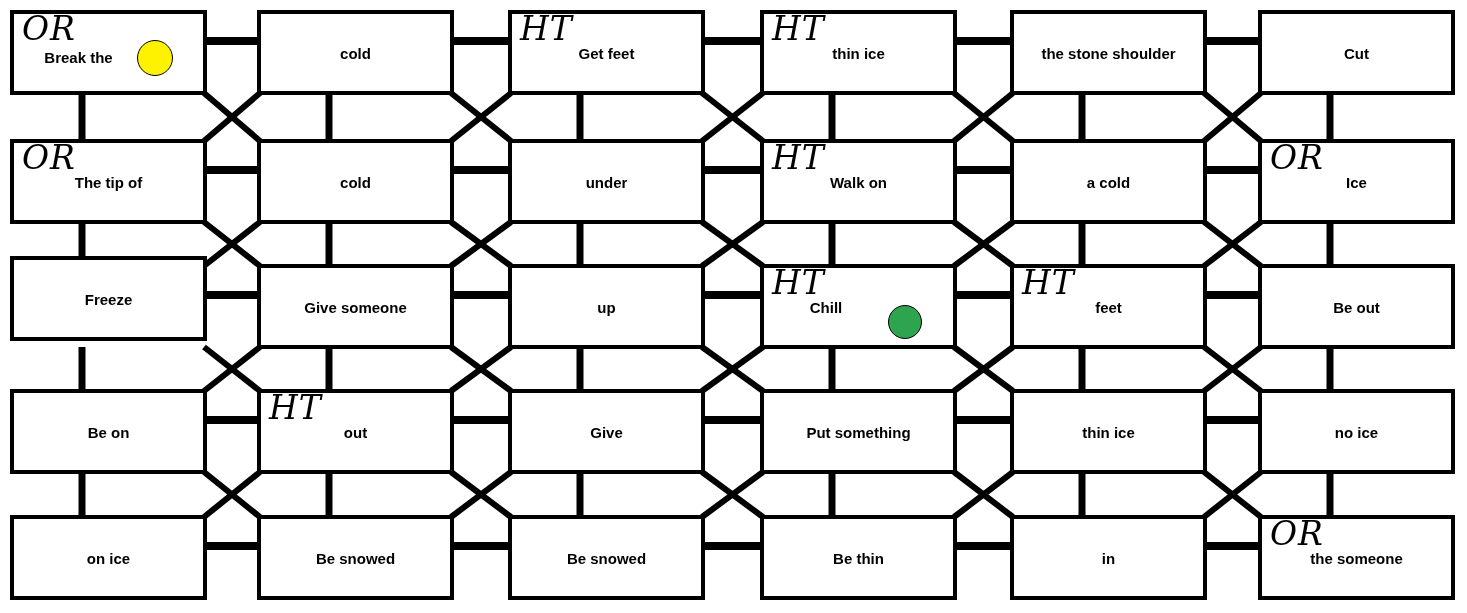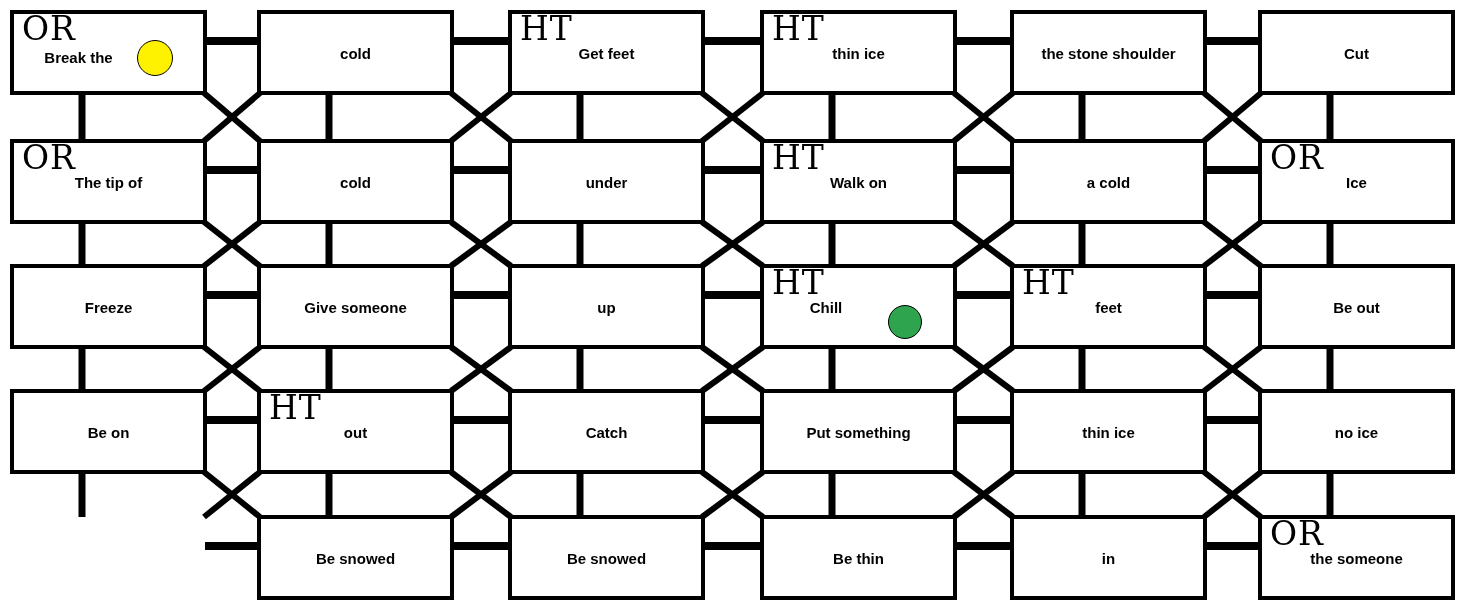--- a/index.html
+++ b/index.html
@@ -25,20 +25,21 @@
     display:flex;align-items:center;justify-content:center;gap:24px;
     text-align:center;
   }
   .label{
     font-size:15px;font-weight:bold;color:#000;
     white-space:nowrap;
   }
   .initials{
     position:absolute;left:8px;top:-6px;
     font-family:"DejaVu Serif", serif;
+    font-style:italic;
     font-size:33px;font-weight:normal;color:#000;
     letter-spacing:1px;
     line-height:1.3;
     z-index:2;
   }
   .token{
     width:34px;height:34px;border-radius:50%;
     border:1px solid #000;
     flex:0 0 auto;
   }
@@ -205,21 +206,21 @@
         <span class="label">a cold</span>
       </div>
   </div>
   <div class="cell" style="left:1258px;top:139px">
     <span class="initials">OR</span>
     <div class="label-wrap">
         <span class="label">Ice</span>
       </div>
   </div>
 
-  <div class="cell" style="left:10px;top:264px">
+  <div class="cell" style="left:10px;top:256px">
     <div class="label-wrap">
         <span class="label">Freeze</span>
       </div>
   </div>
   <div class="cell" style="left:257px;top:264px">
     <div class="label-wrap">
         <span class="label">Give someone</span>
       </div>
   </div>
   <div class="cell" style="left:508px;top:264px">
@@ -252,39 +253,44 @@
       </div>
   </div>
   <div class="cell" style="left:257px;top:389px">
     <span class="initials">HT</span>
     <div class="label-wrap">
         <span class="label">out</span>
       </div>
   </div>
   <div class="cell" style="left:508px;top:389px">
     <div class="label-wrap">
-        <span class="label">Catch</span>
+        <span class="label">Give</span>
       </div>
   </div>
   <div class="cell" style="left:760px;top:389px">
     <div class="label-wrap">
         <span class="label">Put something</span>
       </div>
   </div>
   <div class="cell" style="left:1010px;top:389px">
     <div class="label-wrap">
         <span class="label">thin ice</span>
       </div>
   </div>
   <div class="cell" style="left:1258px;top:389px">
     <div class="label-wrap">
         <span class="label">no ice</span>
       </div>
   </div>
 
+  <div class="cell" style="left:10px;top:515px">
+    <div class="label-wrap">
+        <span class="label">on ice</span>
+      </div>
+  </div>
   <div class="cell" style="left:257px;top:515px">
     <div class="label-wrap">
         <span class="label">Be snowed</span>
       </div>
   </div>
   <div class="cell" style="left:508px;top:515px">
     <div class="label-wrap">
         <span class="label">Be snowed</span>
       </div>
   </div>

